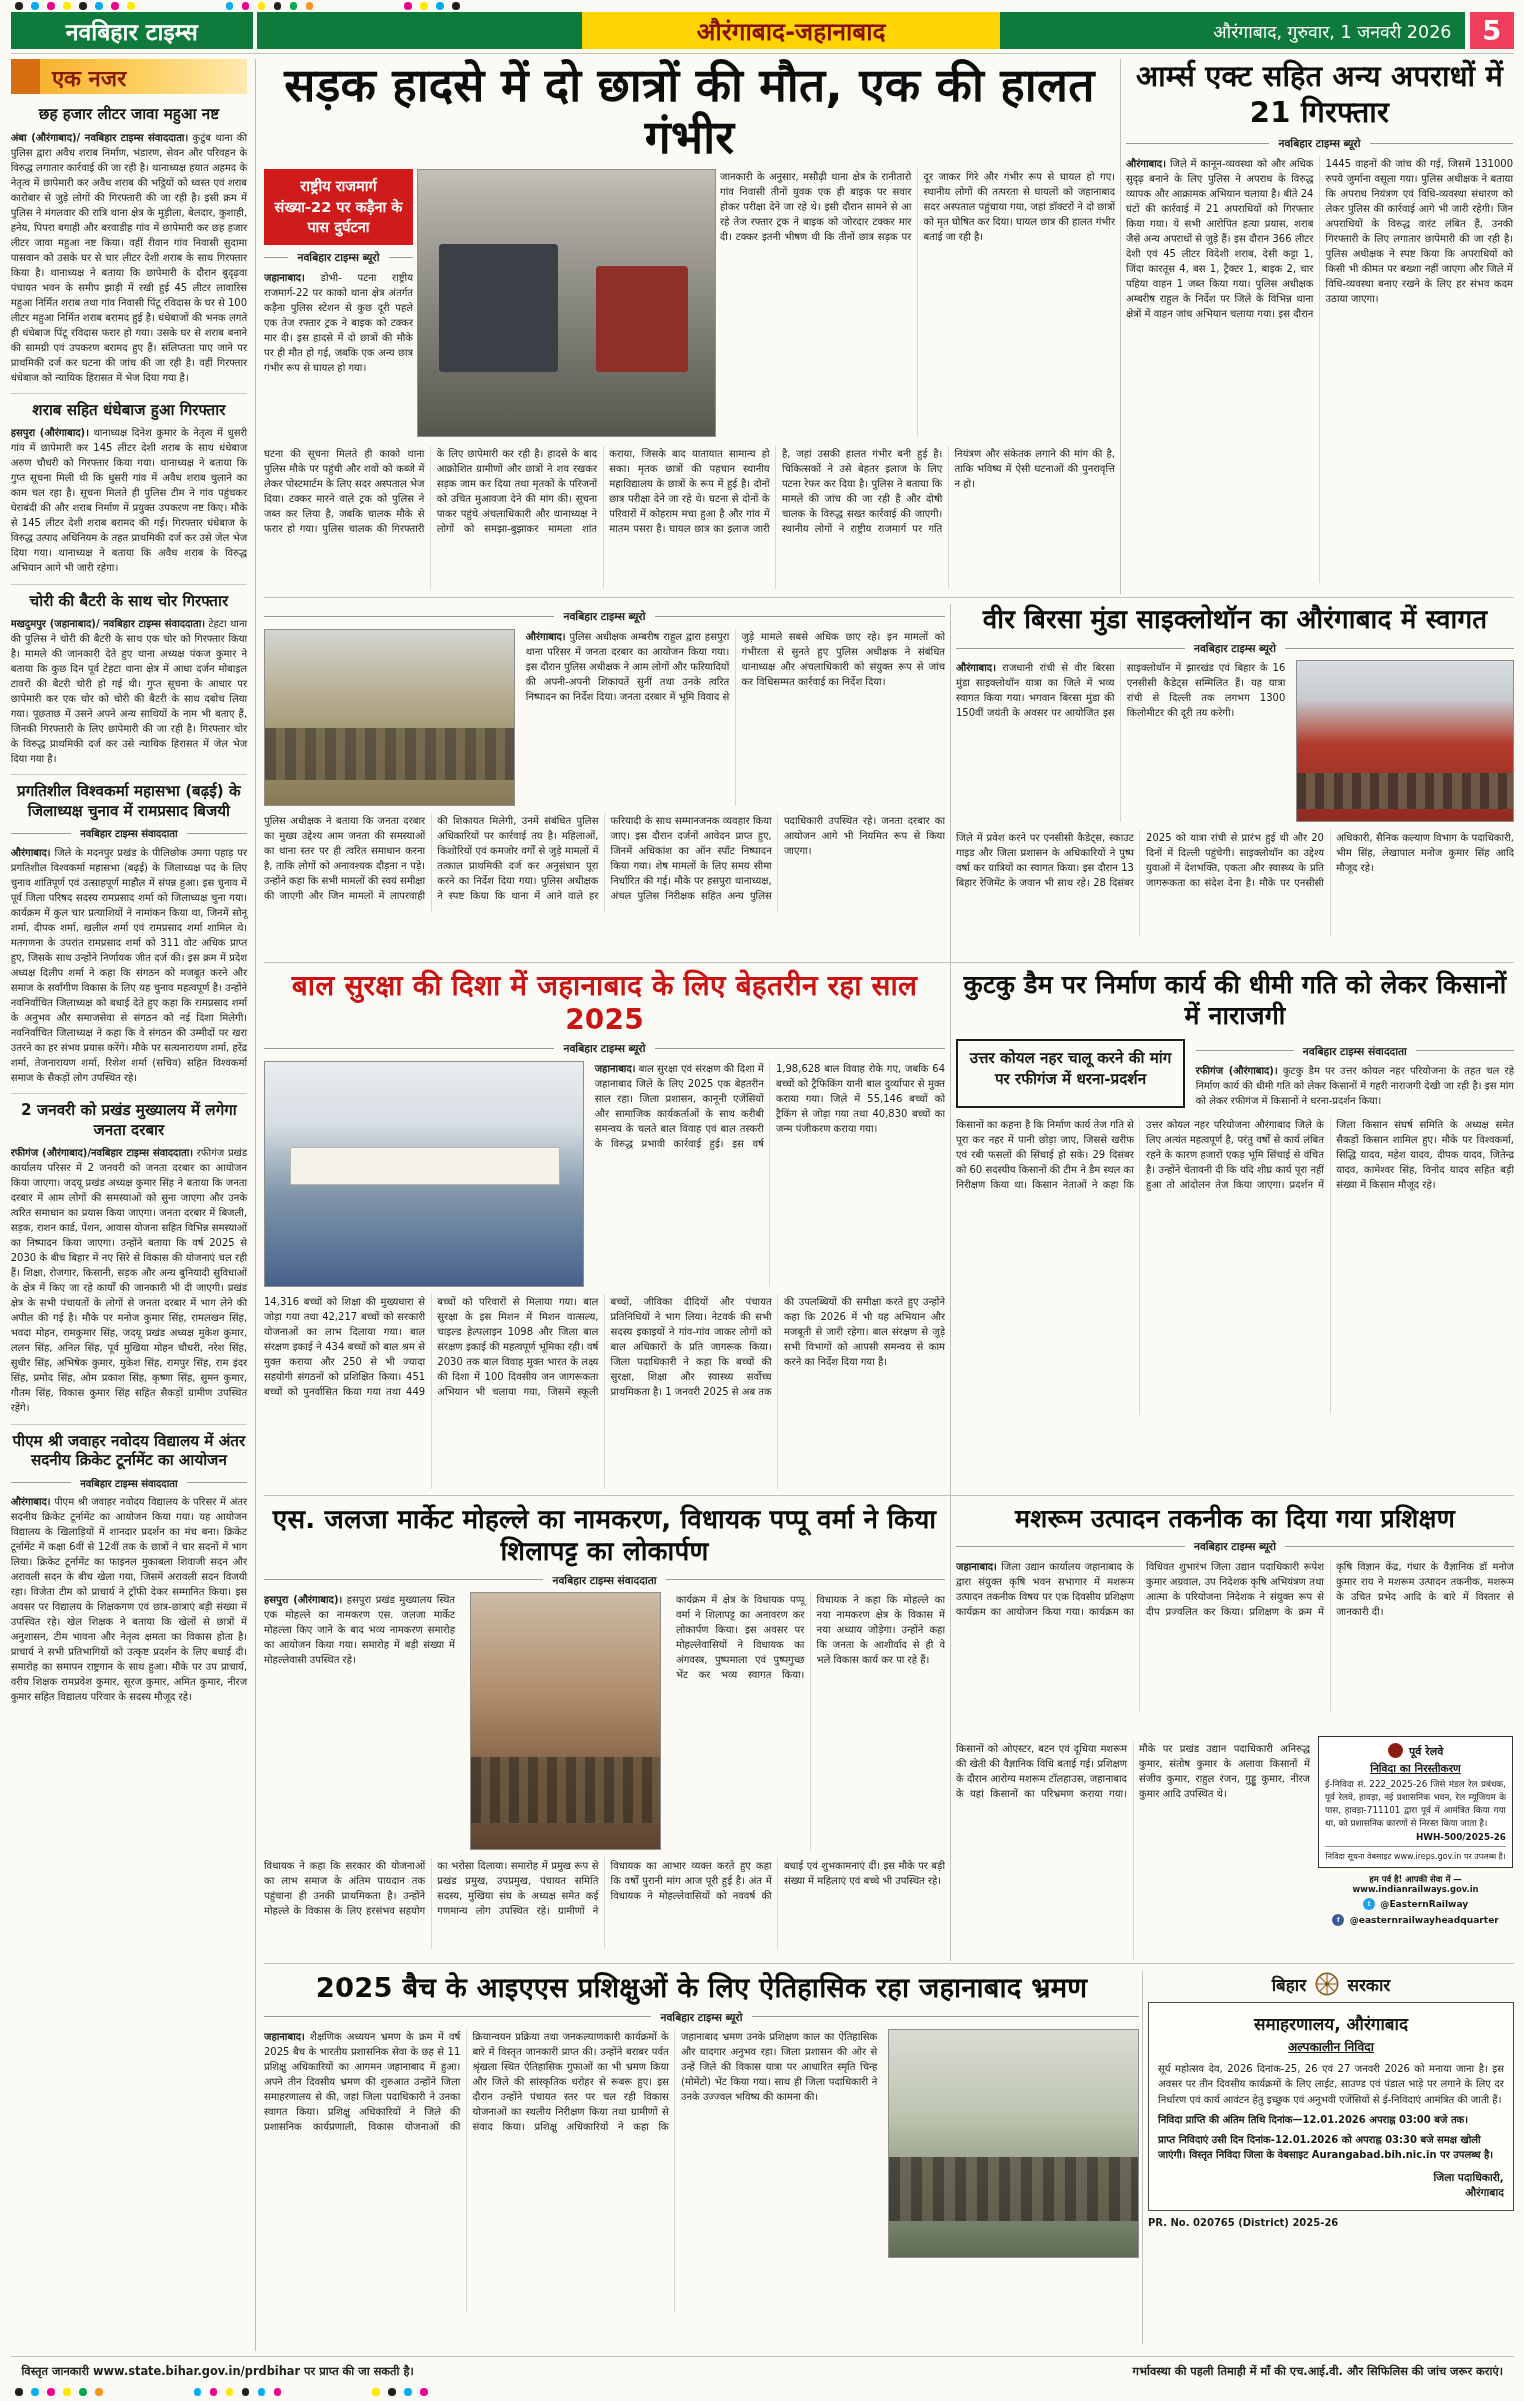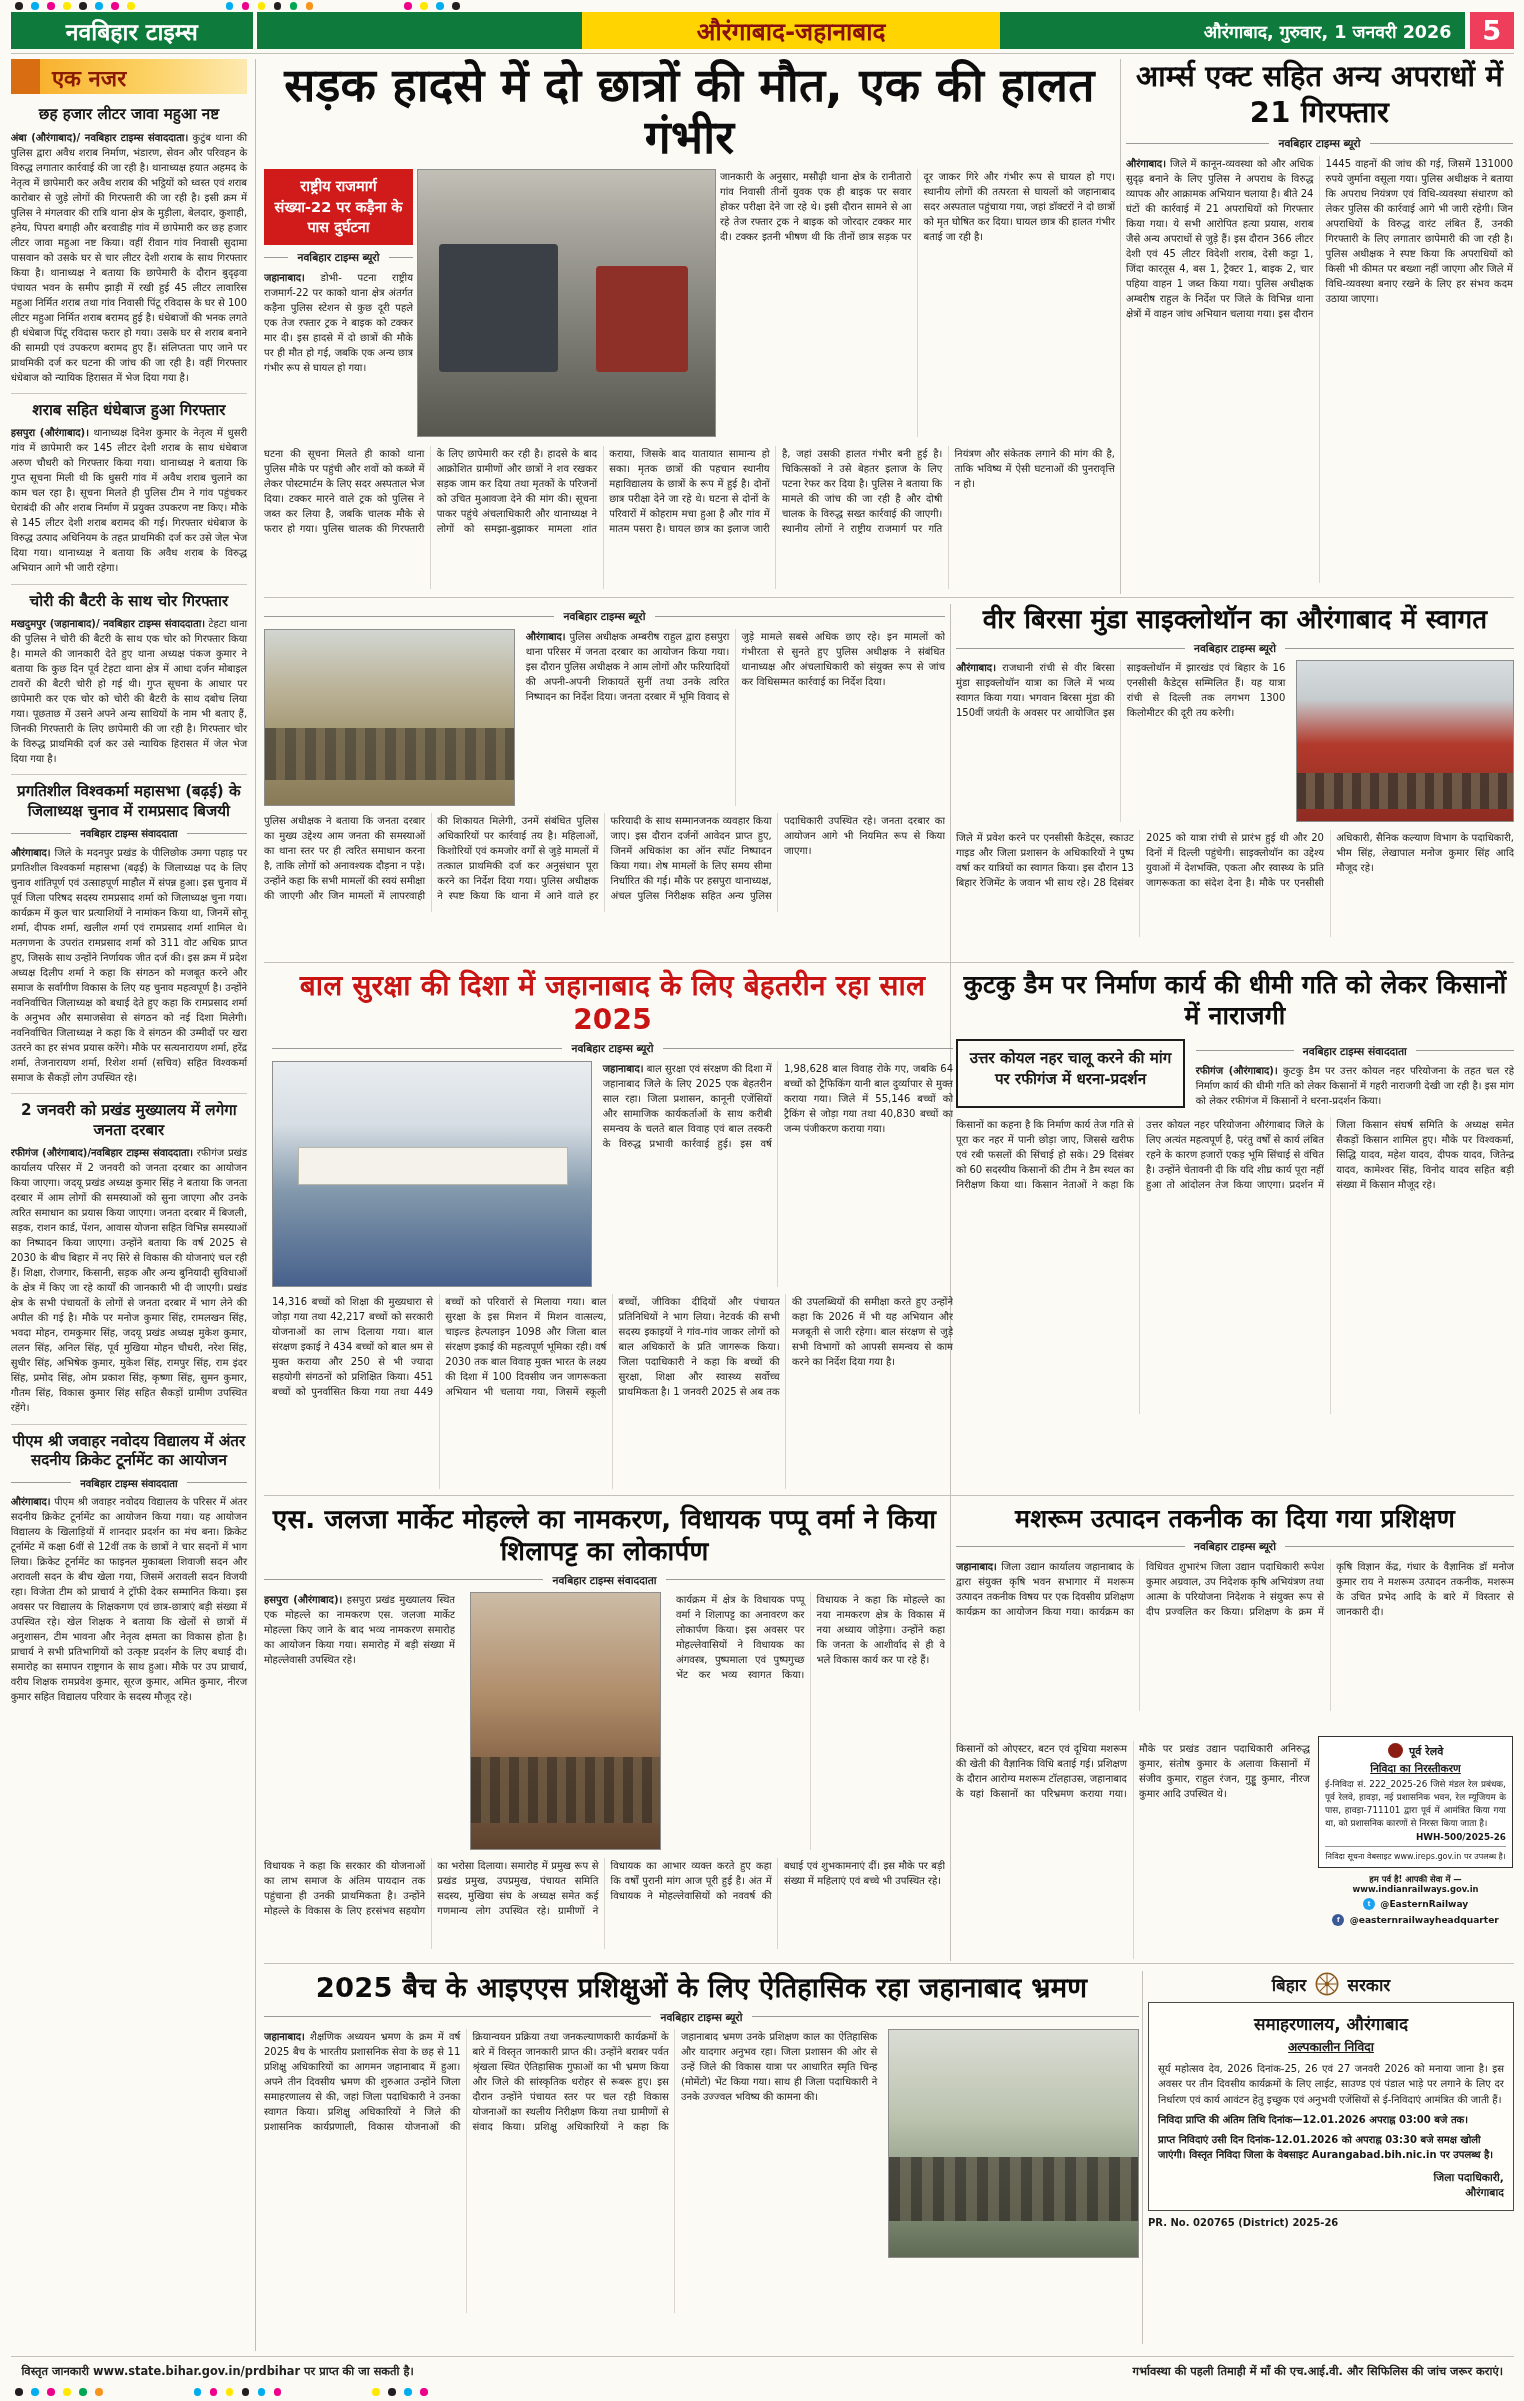--- a/index.html
+++ b/index.html
@@ -16,21 +16,21 @@
   .cols4{columns:4;column-gap:12.2px;column-rule:0.8px solid #d8d6ce}
   .cols5{columns:5;column-gap:12.2px;column-rule:0.8px solid #d8d6ce}
   .dl{font-weight:bold}
   .photo{position:relative;border:0.8px solid #8d8d8d;overflow:hidden;flex:none}
   
   .masthead{position:absolute;left:10.7px;top:12.2px;width:1503px;height:37px;display:flex;gap:4.6px}
   .m-paper{width:242px;background:#0e7a3b;color:#fff;display:flex;align-items:center;justify-content:center;font-size:23px;font-weight:bold}
   .m-bar{flex:1;display:flex;background:#0e7a3b;color:#fff}
   .m-seg{flex:.9}
   .m-ed{width:418px;background:#ffd400;color:#8a0f0f;display:flex;align-items:center;justify-content:center;font-size:24.4px;font-weight:bold}
-  .m-date{flex:1.25;display:flex;align-items:center;justify-content:flex-end;padding-right:13.7px;font-size:17.5px;font-weight:bold}
+  .m-date{flex:1.25;display:flex;align-items:center;justify-content:flex-end;padding-right:13.7px;font-size:17.5px;font-weight:normal}
   .m-page{width:44px;background:#ef3e5b;color:#fff;display:flex;align-items:center;justify-content:center;font-size:27.4px;font-weight:bold}
   
   #leftcol{left:10.7px;top:59px;width:245px;height:2292px;padding-right:7.6px;border-right:0.8px solid #bdbdbd}
   .eknazar{display:flex;align-items:center;height:35px;background:linear-gradient(90deg,#f7a921,#fccf5e 55%,#fde9b0);margin-bottom:4.6px}
   .eknazar .blk{width:29px;height:100%;background:#d96d12;margin-right:12.2px;flex:none}
   .eknazar .t{font-size:22px;font-weight:bold;color:#8a1a00}
   .lc-art{padding:6.9px 0 8.4px;border-top:0.8px solid #c9c7bf}
   .lc-art:first-of-type{border-top:none}
   .lc-art h3{font-size:15.2px;text-align:center;line-height:1.3;margin-bottom:4.6px}
   .lc-art .byline{font-size:10px;margin:3px 0 4.6px}
@@ -216,21 +216,21 @@
       </div>
     <div style="display:flex;gap:10.7px">
       <div class="bodytxt cols2" style="flex:1;height:162px"><b class="dl">औरंगाबाद।</b> <span>राजधानी रांची से वीर बिरसा मुंडा साइक्लोथॉन यात्रा का जिले में भव्य स्वागत किया गया। भगवान बिरसा मुंडा की 150वीं जयंती के अवसर पर आयोजित इस साइक्लोथॉन में झारखंड एवं बिहार के 16 एनसीसी कैडेट्स सम्मिलित हैं। यह यात्रा रांची से दिल्ली तक लगभग 1300 किलोमीटर की दूरी तय करेगी।</span></div>
       <div class="photo ph-cyclo" style="width:218px;height:162px"></div>
     </div>
     <div class="bodytxt cols3" style="margin-top:7.6px;height:107px">जिले में प्रवेश करने पर एनसीसी कैडेट्स, स्काउट गाइड और जिला प्रशासन के अधिकारियों ने पुष्प वर्षा कर यात्रियों का स्वागत किया। इस दौरान 13 बिहार रेजिमेंट के जवान भी साथ रहे। 28 दिसंबर 2025 को यात्रा रांची से प्रारंभ हुई थी और 20 दिनों में दिल्ली पहुंचेगी। साइक्लोथॉन का उद्देश्य युवाओं में देशभक्ति, एकता और स्वास्थ्य के प्रति जागरूकता का संदेश देना है। मौके पर एनसीसी अधिकारी, सैनिक कल्याण विभाग के पदाधिकारी, भीम सिंह, लेखापाल मनोज कुमार सिंह आदि मौजूद रहे।</div>
   </section>
 
   <div class="hrr" style="left:264px;top:962px;width:1250px"></div>
 
-  <section class="block" style="left:272px;top:969px;width:681px;height:520px">
+  <section class="block" style="left:264px;top:969px;width:681px;height:520px">
     <h2 class="hl hl-red" style="font-size:28px;line-height:1.2">बाल सुरक्षा की दिशा में जहानाबाद के लिए बेहतरीन रहा साल 2025</h2>
     <div class="byline">
         <span>नवबिहार टाइम्स ब्यूरो</span>
       </div>
     <div style="display:flex;gap:10.7px">
       <div class="photo ph-child" style="width:320px;height:226px"></div>
       <div class="bodytxt cols2" style="flex:1;height:226px"><b class="dl">जहानाबाद।</b> <span>बाल सुरक्षा एवं संरक्षण की दिशा में जहानाबाद जिले के लिए 2025 एक बेहतरीन साल रहा। जिला प्रशासन, कानूनी एजेंसियों और सामाजिक कार्यकर्ताओं के साथ करीबी समन्वय के चलते बाल विवाह एवं बाल तस्करी के विरुद्ध प्रभावी कार्रवाई हुई। इस वर्ष 1,98,628 बाल विवाह रोके गए, जबकि 64 बच्चों को ट्रैफिकिंग यानी बाल दुर्व्यापार से मुक्त कराया गया। जिले में 55,146 बच्चों को ट्रैकिंग से जोड़ा गया तथा 40,830 बच्चों का जन्म पंजीकरण कराया गया।</span></div>
     </div>
     <div class="bodytxt cols4" style="margin-top:7.6px;height:207px">14,316 बच्चों को शिक्षा की मुख्यधारा से जोड़ा गया तथा 42,217 बच्चों को सरकारी योजनाओं का लाभ दिलाया गया। बाल संरक्षण इकाई ने 434 बच्चों को बाल श्रम से मुक्त कराया और 250 से भी ज्यादा सहयोगी संगठनों को प्रशिक्षित किया। 451 बच्चों को पुनर्वासित किया गया तथा 449 बच्चों को परिवारों से मिलाया गया। बाल सुरक्षा के इस मिशन में मिशन वात्सल्य, चाइल्ड हेल्पलाइन 1098 और जिला बाल संरक्षण इकाई की महत्वपूर्ण भूमिका रही। वर्ष 2030 तक बाल विवाह मुक्त भारत के लक्ष्य की दिशा में 100 दिवसीय जन जागरूकता अभियान भी चलाया गया, जिसमें स्कूली बच्चों, जीविका दीदियों और पंचायत प्रतिनिधियों ने भाग लिया। नेटवर्क की सभी सदस्य इकाइयों ने गांव-गांव जाकर लोगों को बाल अधिकारों के प्रति जागरूक किया। जिला पदाधिकारी ने कहा कि बच्चों की सुरक्षा, शिक्षा और स्वास्थ्य सर्वोच्च प्राथमिकता है। 1 जनवरी 2025 से अब तक की उपलब्धियों की समीक्षा करते हुए उन्होंने कहा कि 2026 में भी यह अभियान और मजबूती से जारी रहेगा। बाल संरक्षण से जुड़े सभी विभागों को आपसी समन्वय से काम करने का निर्देश दिया गया है।</div>
   </section>

